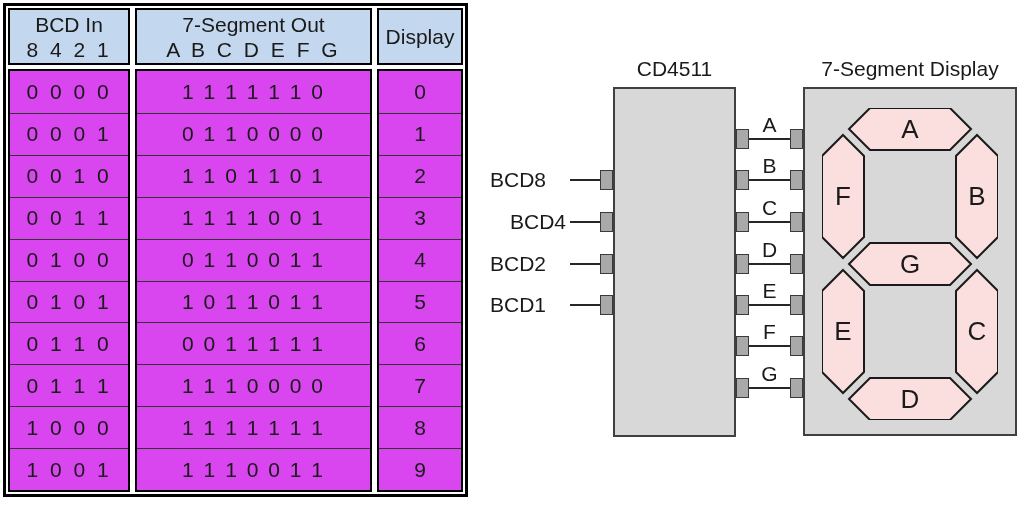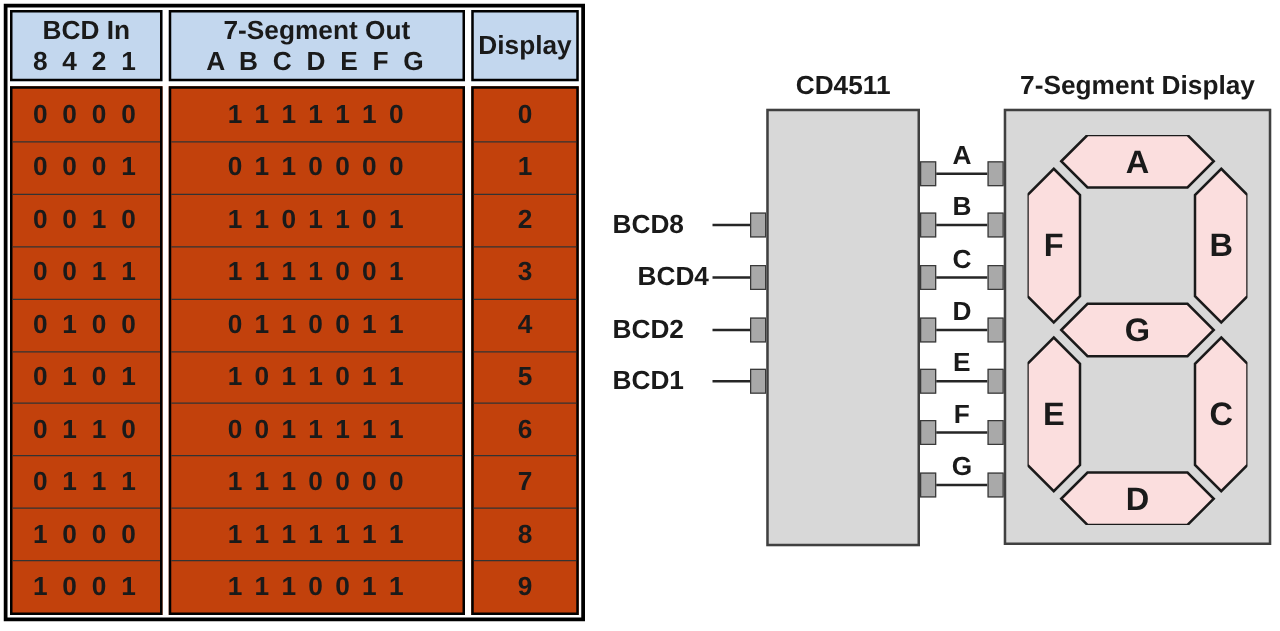--- a/index.html
+++ b/index.html
@@ -1,31 +1,31 @@
 <!DOCTYPE html>
 <html><head>
 <meta charset="utf-8">
 <style>
   html,body{margin:0;padding:0;background:#fff;}
   .canvas{position:relative;width:1024px;height:505px;background:#fff;overflow:hidden;
-          font-family:"Liberation Sans",sans-serif;color:#1a1a1a;font-weight:bold;}
+          font-family:"Liberation Sans",sans-serif;color:#1a1a1a;}
 
   
   .truth-table{position:absolute;left:3px;top:3px;width:465px;height:494px;
                border:3px solid #000;box-sizing:border-box;
                display:flex;gap:5px;padding:2px;}
   .tcol{display:flex;flex-direction:column;gap:4px;box-sizing:border-box;}
   .tcol.c1{width:122px;}
   .tcol.c2{width:237px;}
   .tcol.c3{flex:1;}
   .thead{height:57px;background:#C3D7EE;border:2px solid #000;box-sizing:border-box;
          display:flex;flex-direction:column;align-items:center;justify-content:center;
          font-size:21px;line-height:25px;}
   .thead .sub{letter-spacing:3px;}
-  .tbody{flex:1;border:2px solid #000;box-sizing:border-box;background:#c2410c;
+  .tbody{flex:1;border:2px solid #000;box-sizing:border-box;background:#d946ef;
          display:grid;grid-template-rows:repeat(10,1fr);}
   .cell{display:flex;align-items:center;justify-content:center;
         font-size:21px;border-top:1px solid #333;}
   .cell:first-child{border-top:none;}
   .tbody.bcd .cell{letter-spacing:3px;}
   .tbody.seg .cell{letter-spacing:2px;}
 
   
   .dg-title{position:absolute;top:57px;font-size:21px;text-align:center;color:#1a1a1a;}
   .chip-title{left:613px;width:123px;}

